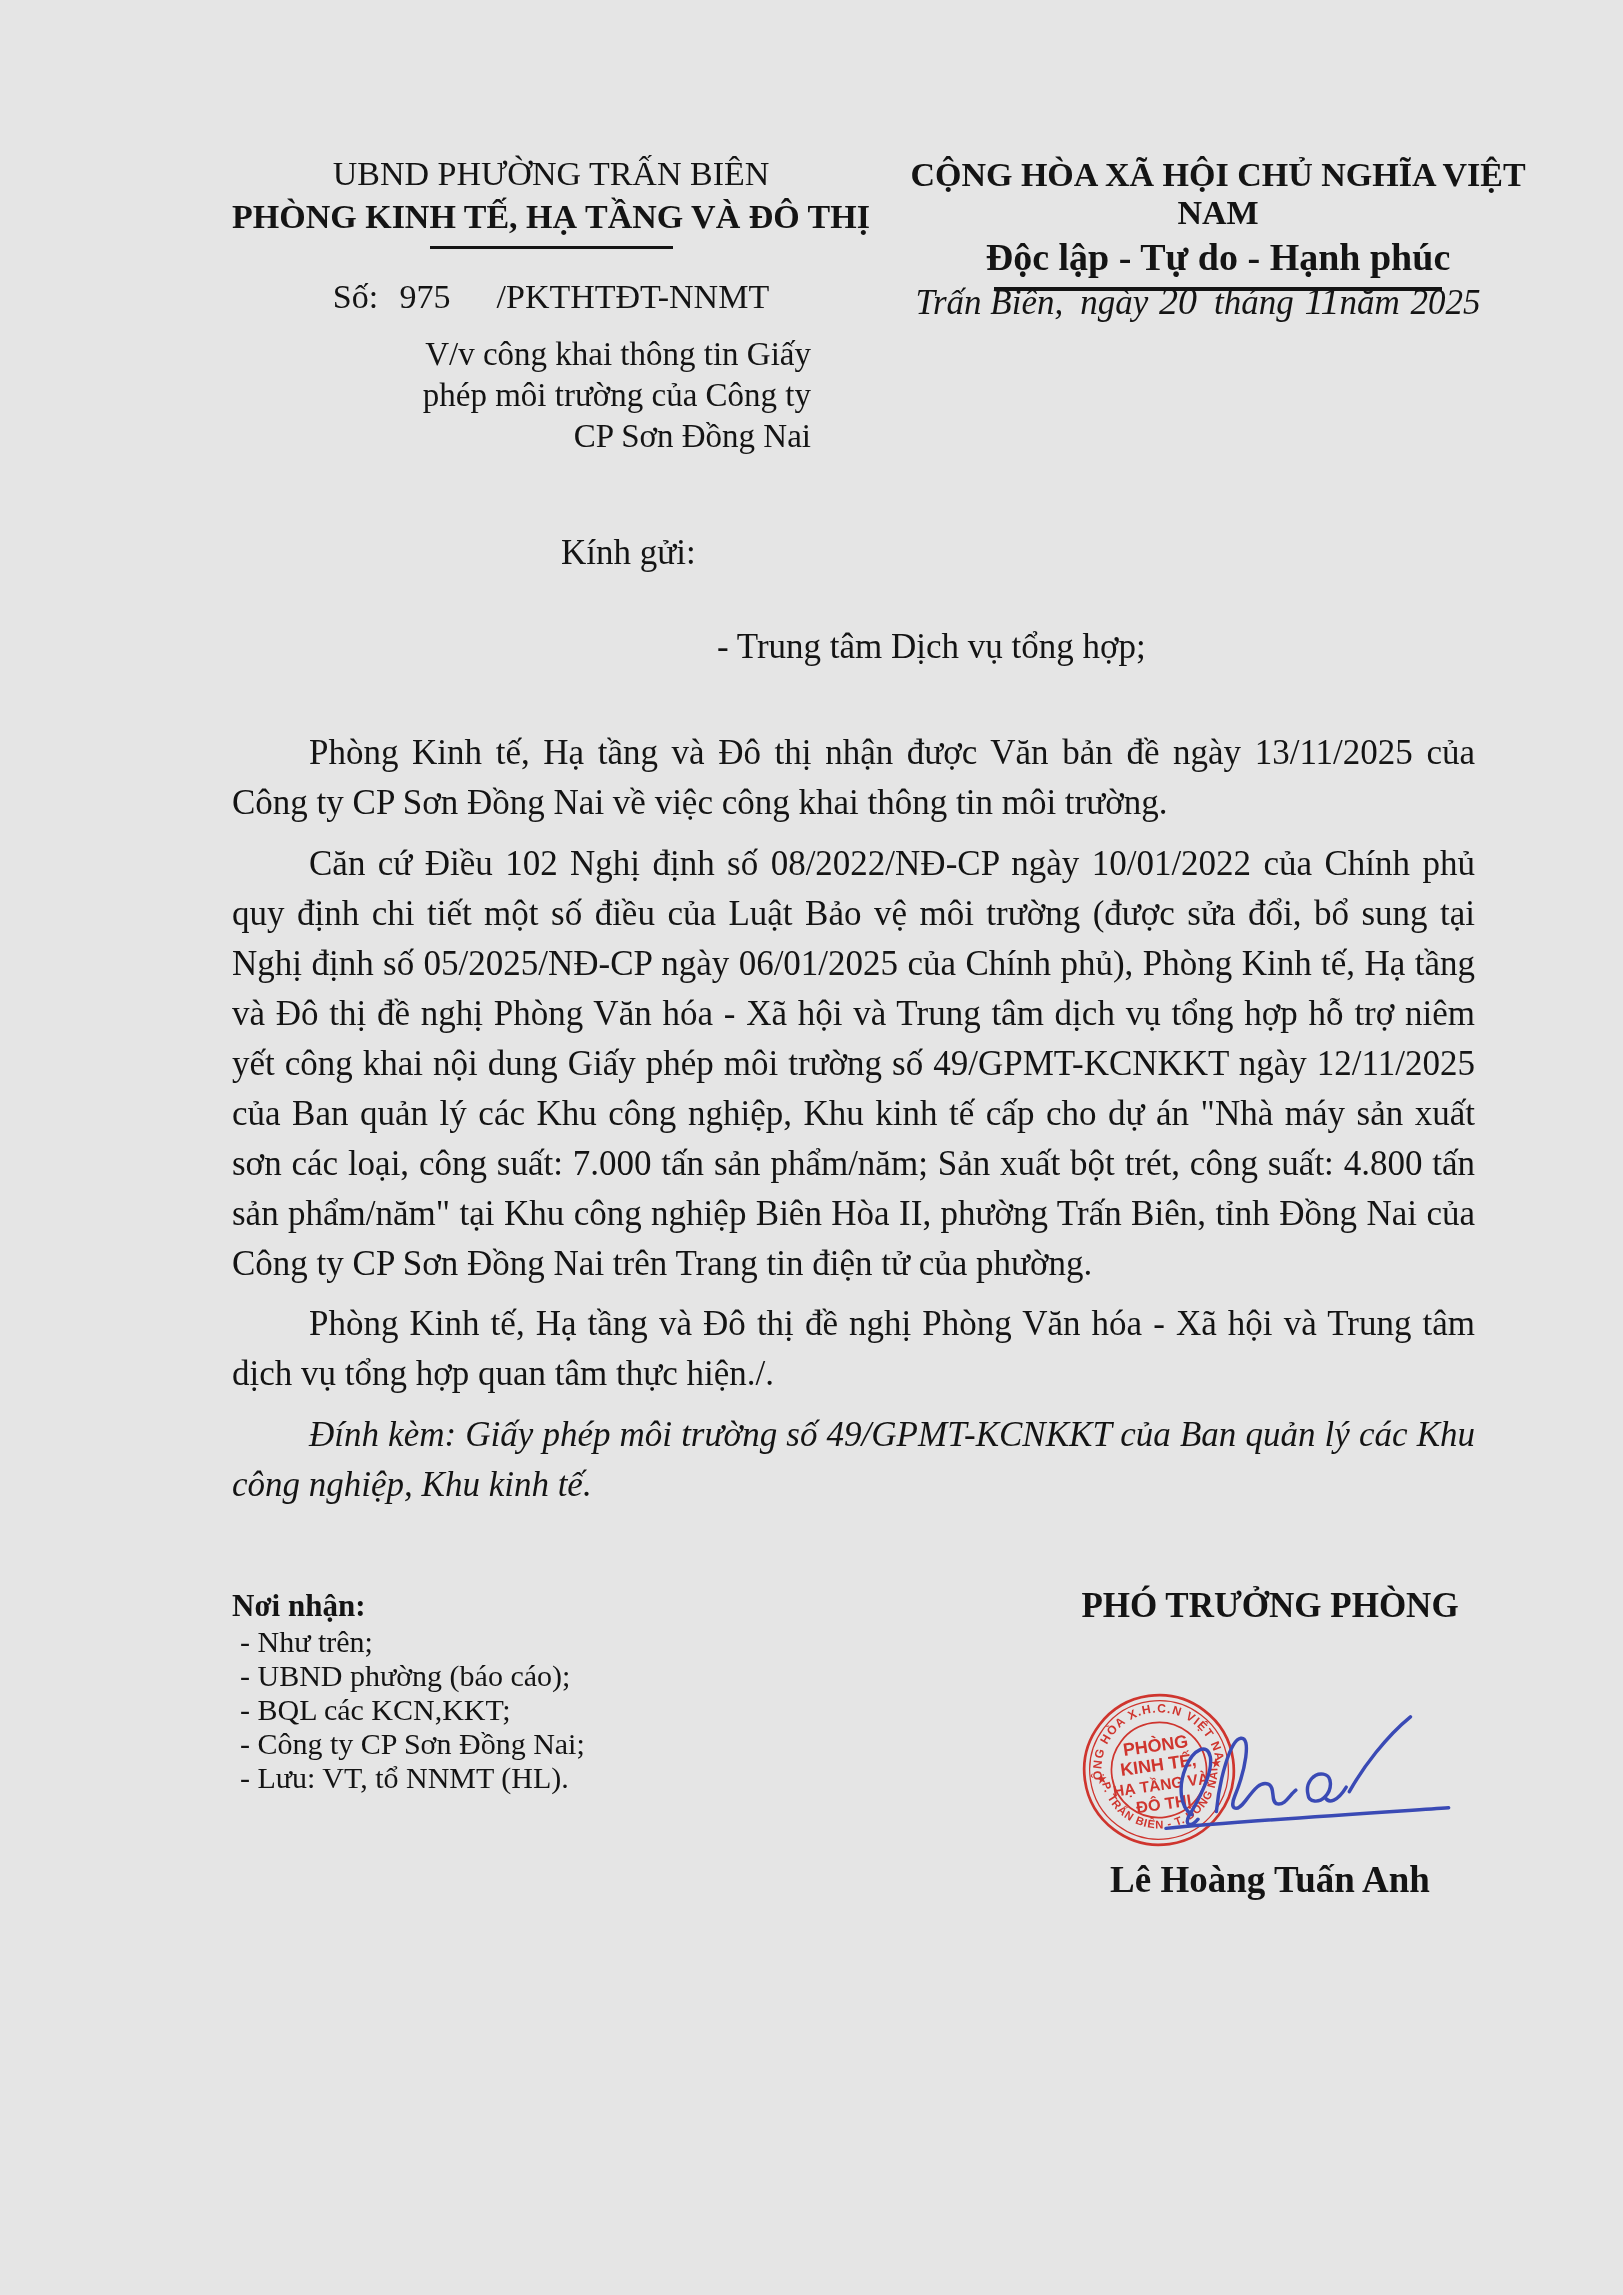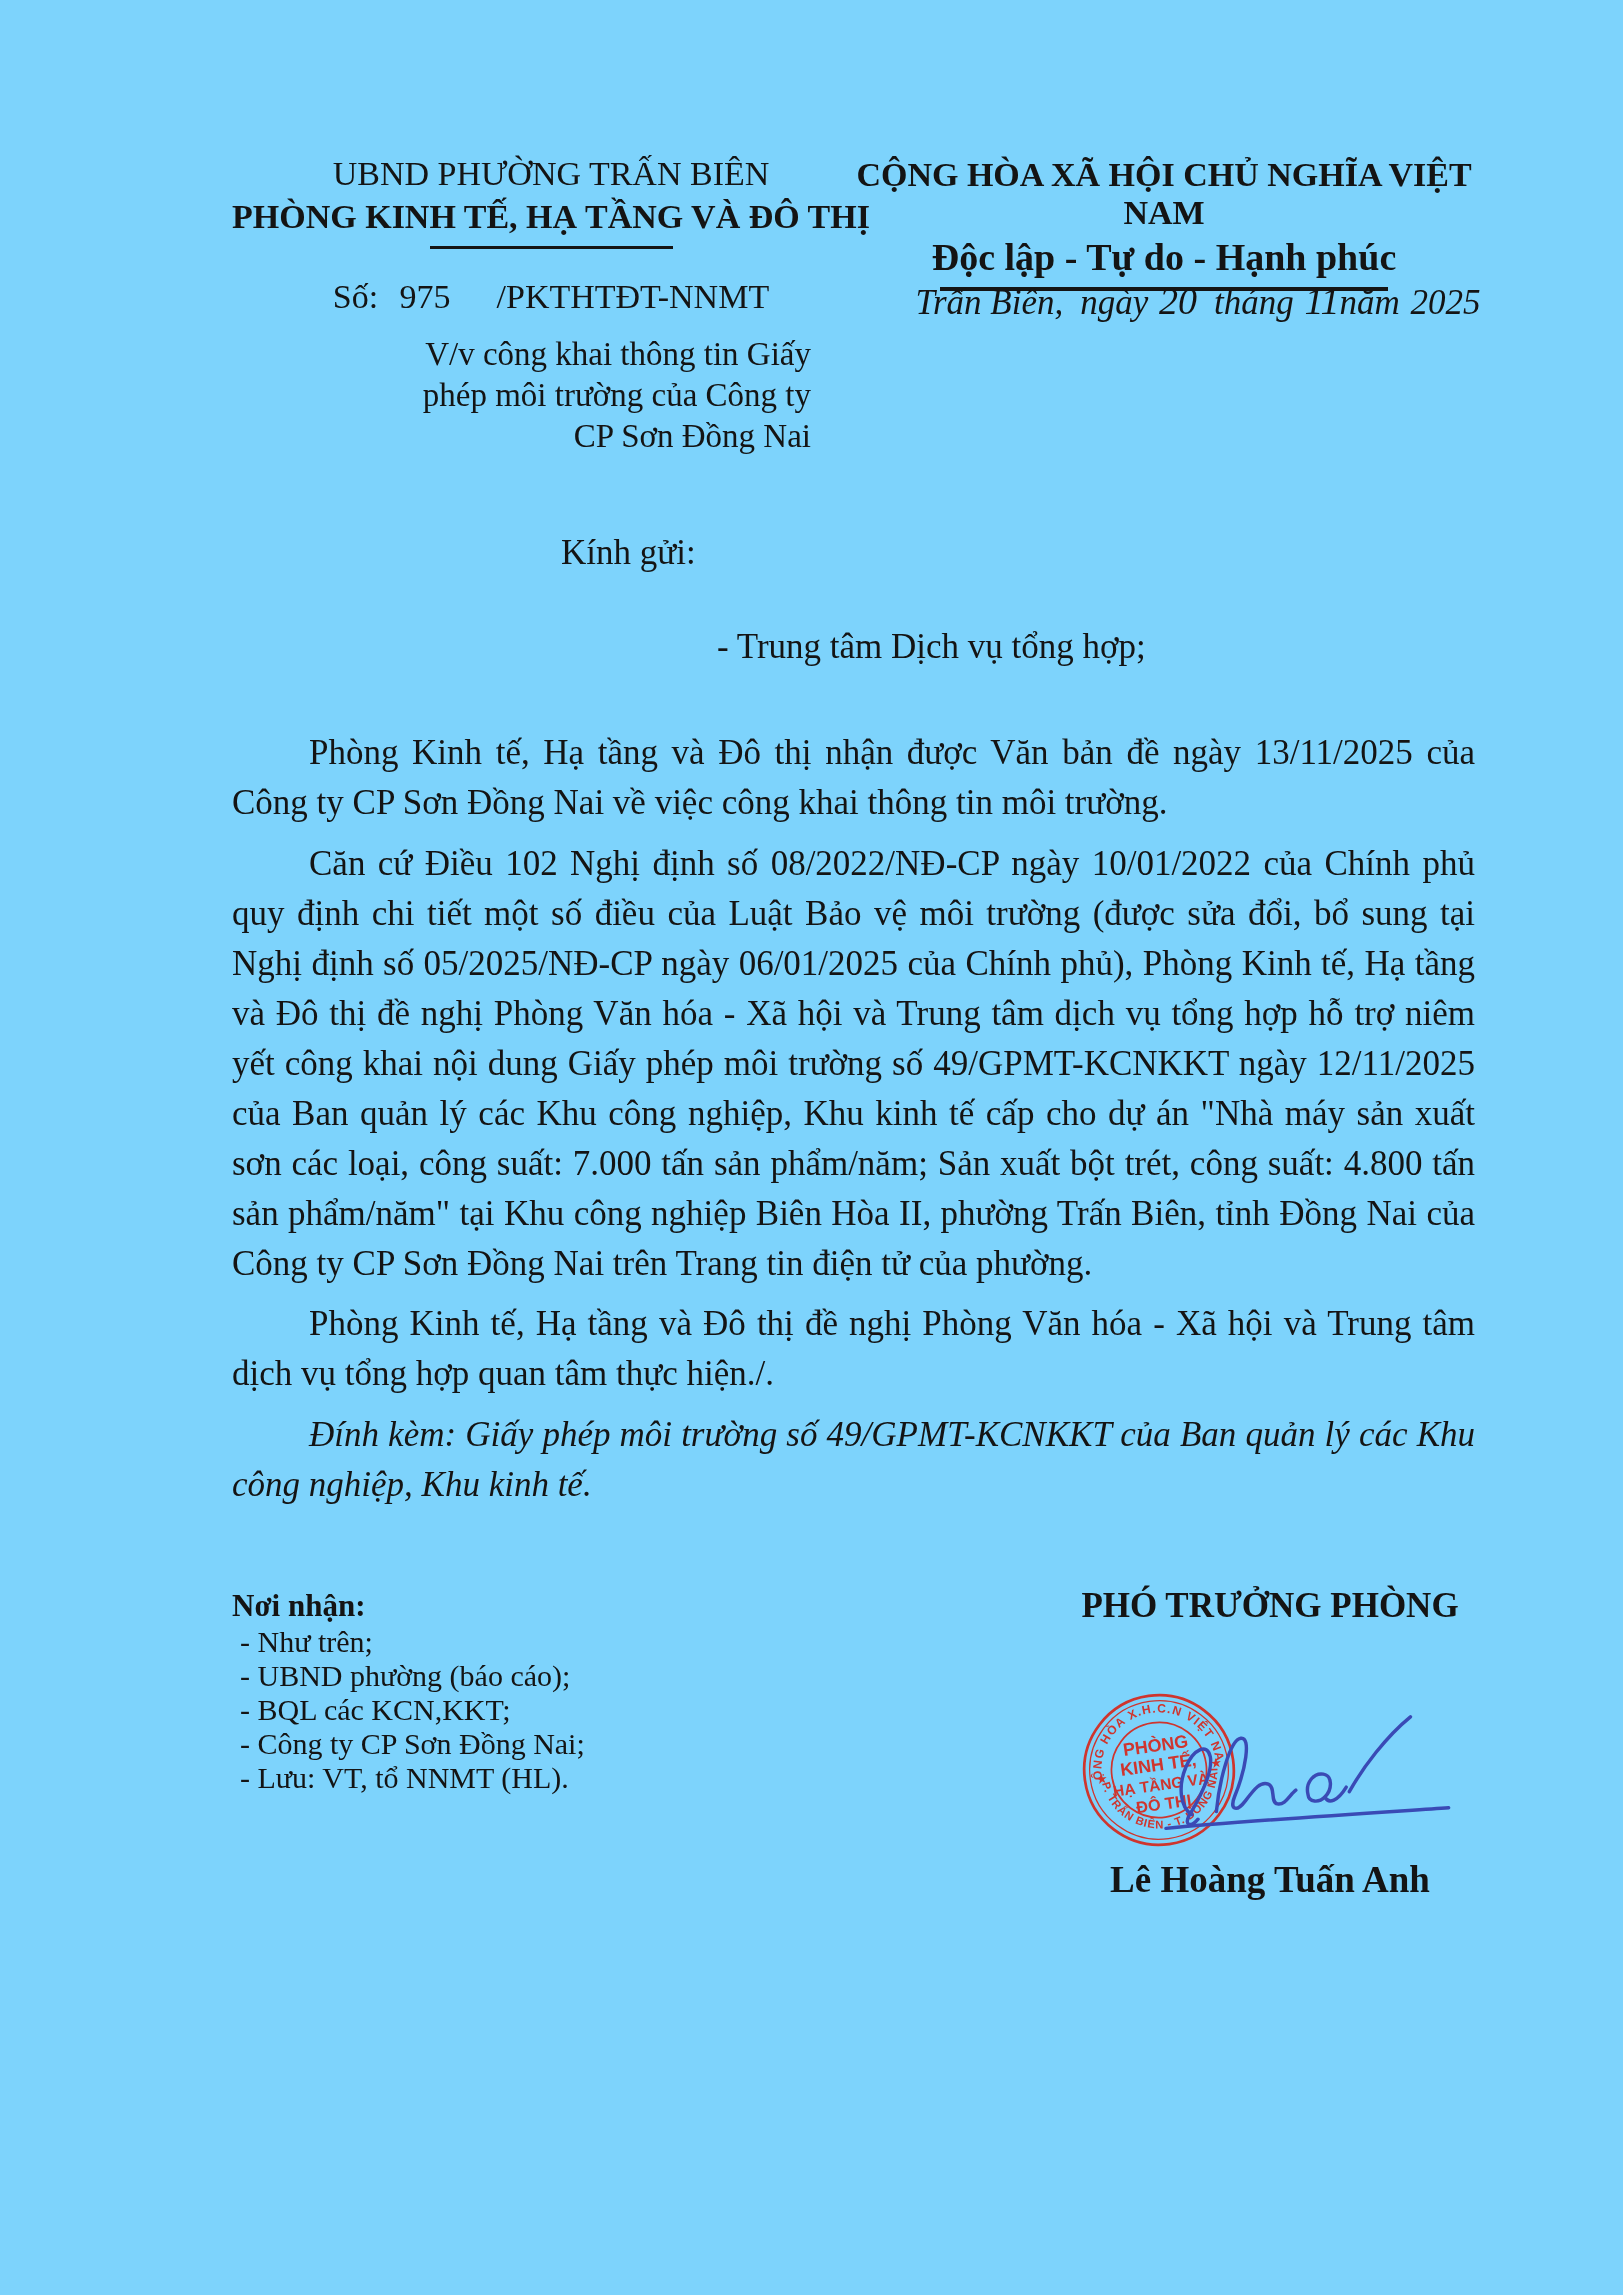--- a/index.html
+++ b/index.html
@@ -1,30 +1,30 @@
 <!DOCTYPE html>
 <html style="font-size:12.2px"><head>
 <meta charset="utf-8">
 <style>
   html,body{margin:0;padding:0;background:#ffffff;}
   body{width:1624px;height:2295px;font-family:"Liberation Serif",serif;color:#141414;}
-  .page{position:relative;width:1624px;height:2295px;background:#7dd3fc;overflow:hidden;}
+  .page{position:relative;width:1624px;height:2295px;background:#e5e5e5;overflow:hidden;}
 
   
   .hl{position:absolute;left:199px;top:155px;width:704px;text-align:center;}
   .hl .l1{font-size:34px;}
   .hl .l2{font-size:34px;font-weight:bold;margin-top:4.6px;}
   .rule-left{width:243px;height:3.1px;background:#141414;margin:10px auto 0;}
   .docno{position:absolute;left:199px;top:278px;width:704px;display:flex;justify-content:center;font-size:34px;}
   .docno .num{margin-left:21.4px;}
   .docno .sym{margin-left:46px;}
   .subject{position:absolute;left:291px;top:334px;width:520px;text-align:right;font-size:33px;line-height:41px;}
 
   
-  .hr{position:absolute;left:812px;top:156px;width:704px;text-align:center;}
+  .hr{position:absolute;left:866px;top:156px;width:704px;text-align:center;}
   .hr .l1{font-size:34px;font-weight:bold;}
   .hr .l2{font-size:38px;font-weight:bold;margin-top:3.1px;}
   .rule-right{width:448px;height:3.8px;background:#141414;margin:7.7px auto 0;}
   .dateline{position:absolute;left:846px;top:279px;width:704px;font-size:35px;font-style:italic;display:flex;justify-content:center;align-items:baseline;white-space:pre;}
   .dateline .sp-s{margin-left:10.7px;}
   .dateline .sp-m{margin-left:17px;}
   .dateline .hand{font-size:38px;margin-left:10.7px;}
   .dateline .tight{margin-left:0;}
 
   

